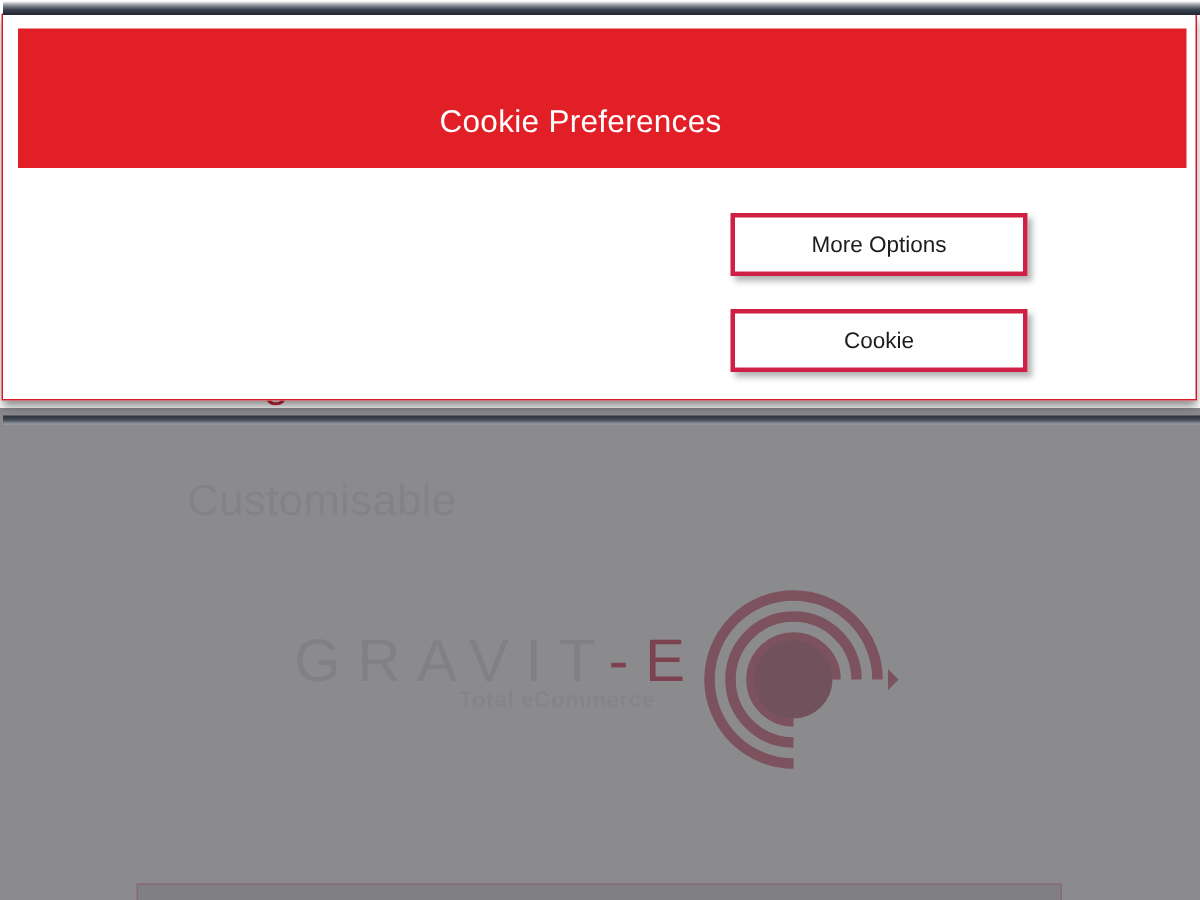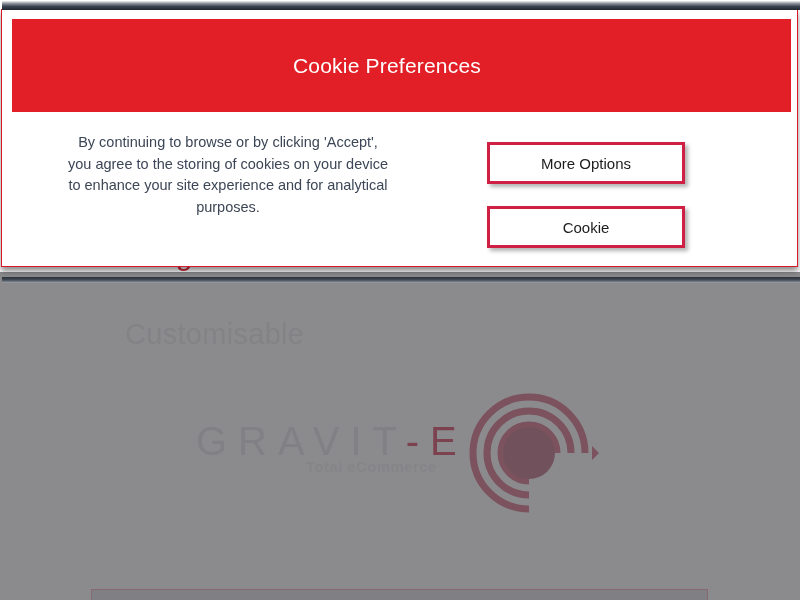--- a/index.html
+++ b/index.html
@@ -150,21 +150,21 @@
     position: absolute;
     left: 10px;
     top: 9px;
     width: 779px;
     height: 93px;
     background: #e21f26;
   }
   .modal-title {
     position: absolute;
     left: 0;
-    top: 0;
+    top: 16px;
     width: 750px;
     height: 93px;
     display: flex;
     align-items: center;
     justify-content: center;
     color: #ffffff;
     font-size: 21px;
     font-weight: 400;
     letter-spacing: 0.2px;
     text-align: center;
@@ -245,21 +245,20 @@
   <div class="modal">
 
     <div class="modal-topbar"></div>
 
     <div class="modal-header">
       <div class="modal-title">Cookie Preferences</div>
     </div>
 
     <div class="modal-body">
 
-      <div class="modal-text">By continuing to browse or by clicking 'Accept', you agree to the storing of cookies on your device to enhance your site experience and for analytical purposes.</div>
 
       <button class="btn btn-more">More Options</button>
 
       <button class="btn btn-accept">Cookie</button>
     </div>
 
     <div class="modal-bottombar"></div>
   </div>
 
 </div>

